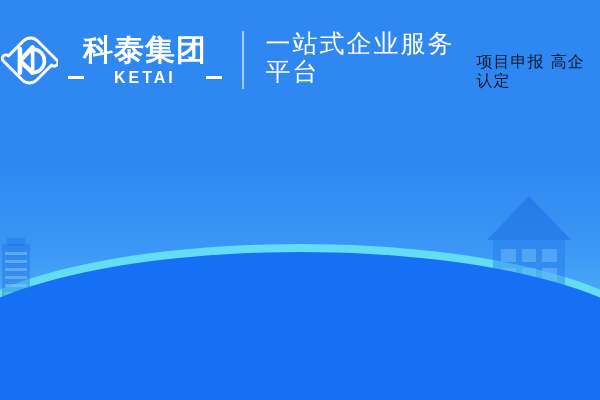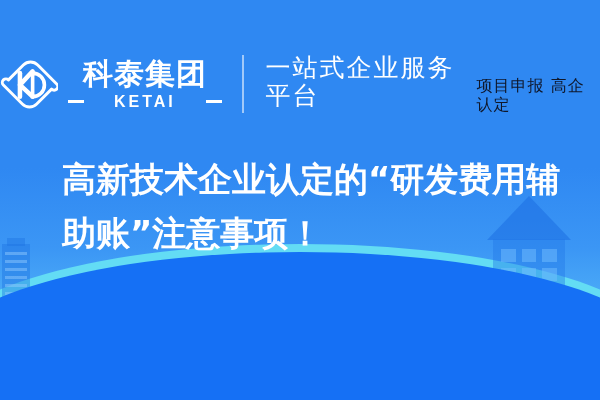--- a/index.html
+++ b/index.html
@@ -106,21 +106,21 @@
   }
   .block-r .grid{
     position:absolute; left:5px; top:6px; right:5px; bottom:6px;
     display:grid; grid-template-columns:repeat(4,1fr); grid-template-rows:repeat(2,1fr);
     gap:5px;
   }
   .block-r .grid i{ display:block; background:rgba(140,205,255,.42); }
 
   
   .header{
-    position:absolute; left:0; top:46px; width:600px; height:76px;
+    position:absolute; left:0; top:22px; width:600px; height:76px;
     display:flex; align-items:center; justify-content:center; z-index:4;
   }
   .logo-area{ display:flex; align-items:center; }
   .mark{ width:58px; height:58px; flex:0 0 58px; margin-right:10px; }
   .logo-words{ display:flex; flex-direction:column; align-items:center; }
   .logo-cn{
     color:#fff; font-size:30px; font-weight:bold; line-height:1;
     letter-spacing:1px; font-family:"DejaVu Sans","Liberation Sans",sans-serif;
   }
   .logo-en-row{ display:flex; align-items:center; margin-top:5px; width:100%; justify-content:center;gap:24px;}
@@ -233,15 +233,14 @@
 
     <div class="divider"></div>
 
     <div class="tagline">
       <div class="tag-main">一站式企业服务平台</div>
       <div class="tag-sub">项目申报 高企认定</div>
     </div>
 
   </div>
 
-  <div class="title">高新技术企业认定的“研发费用辅助账”注意事项！</div>
 
 </div>
 
 </body></html>

